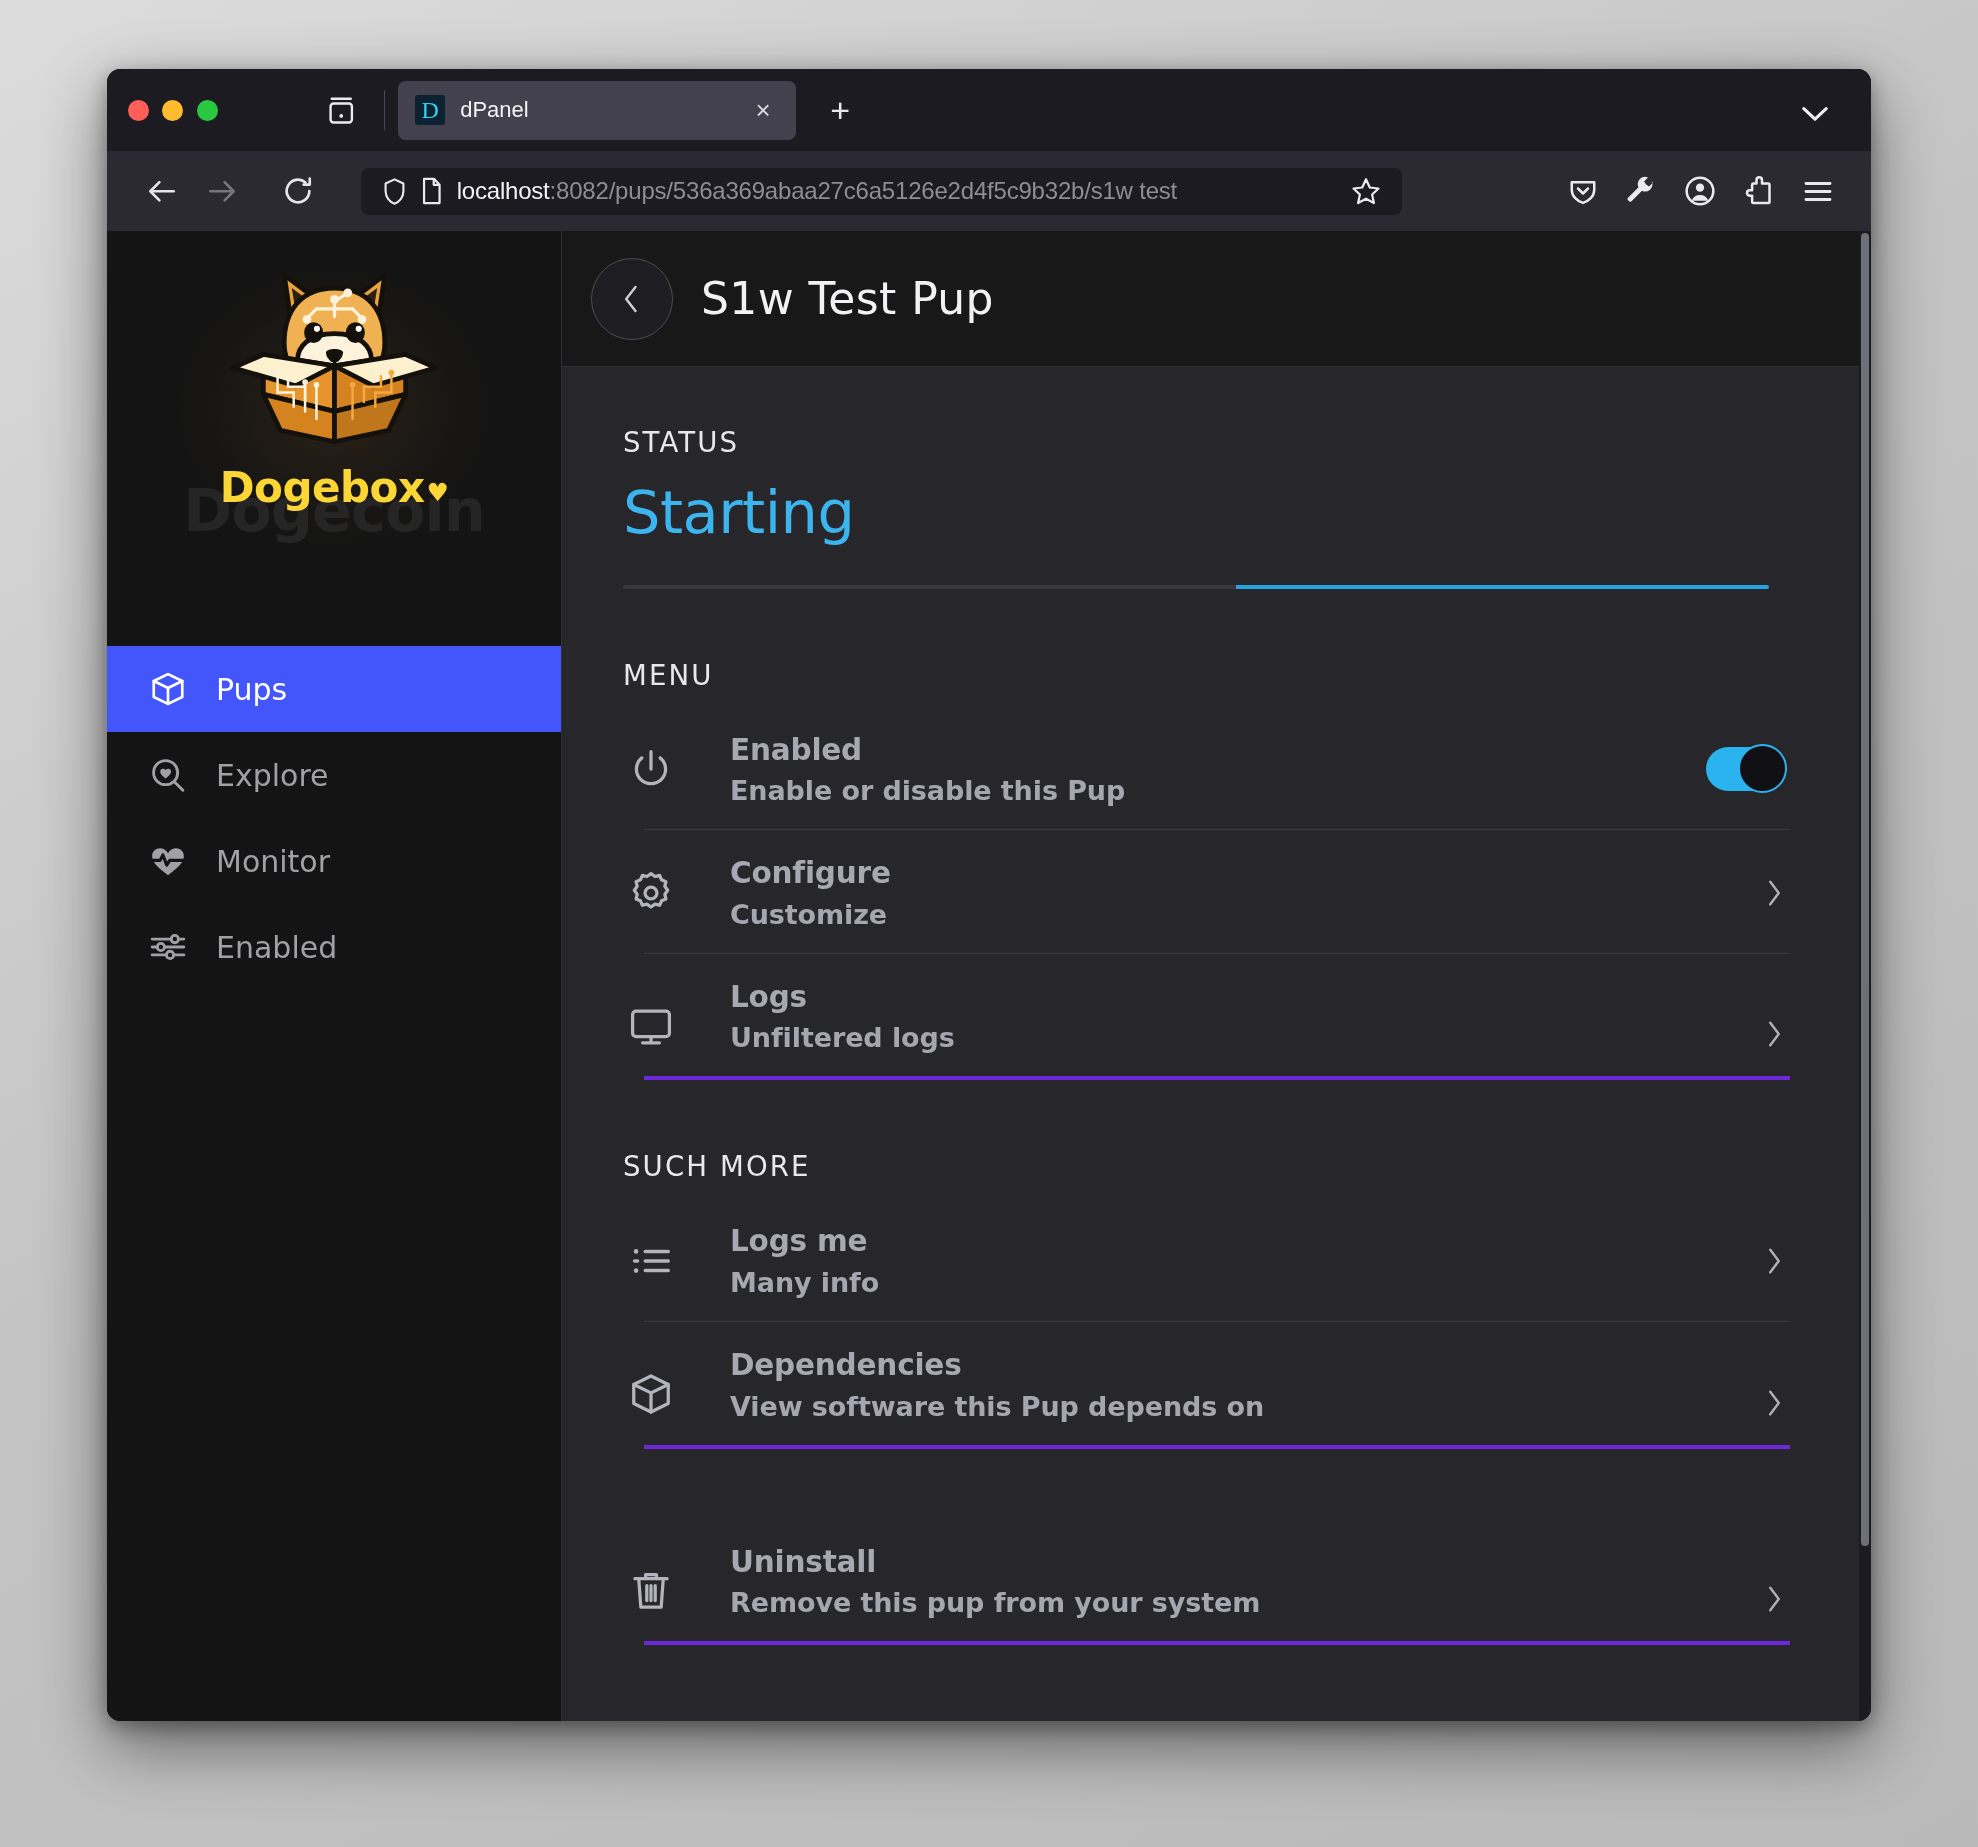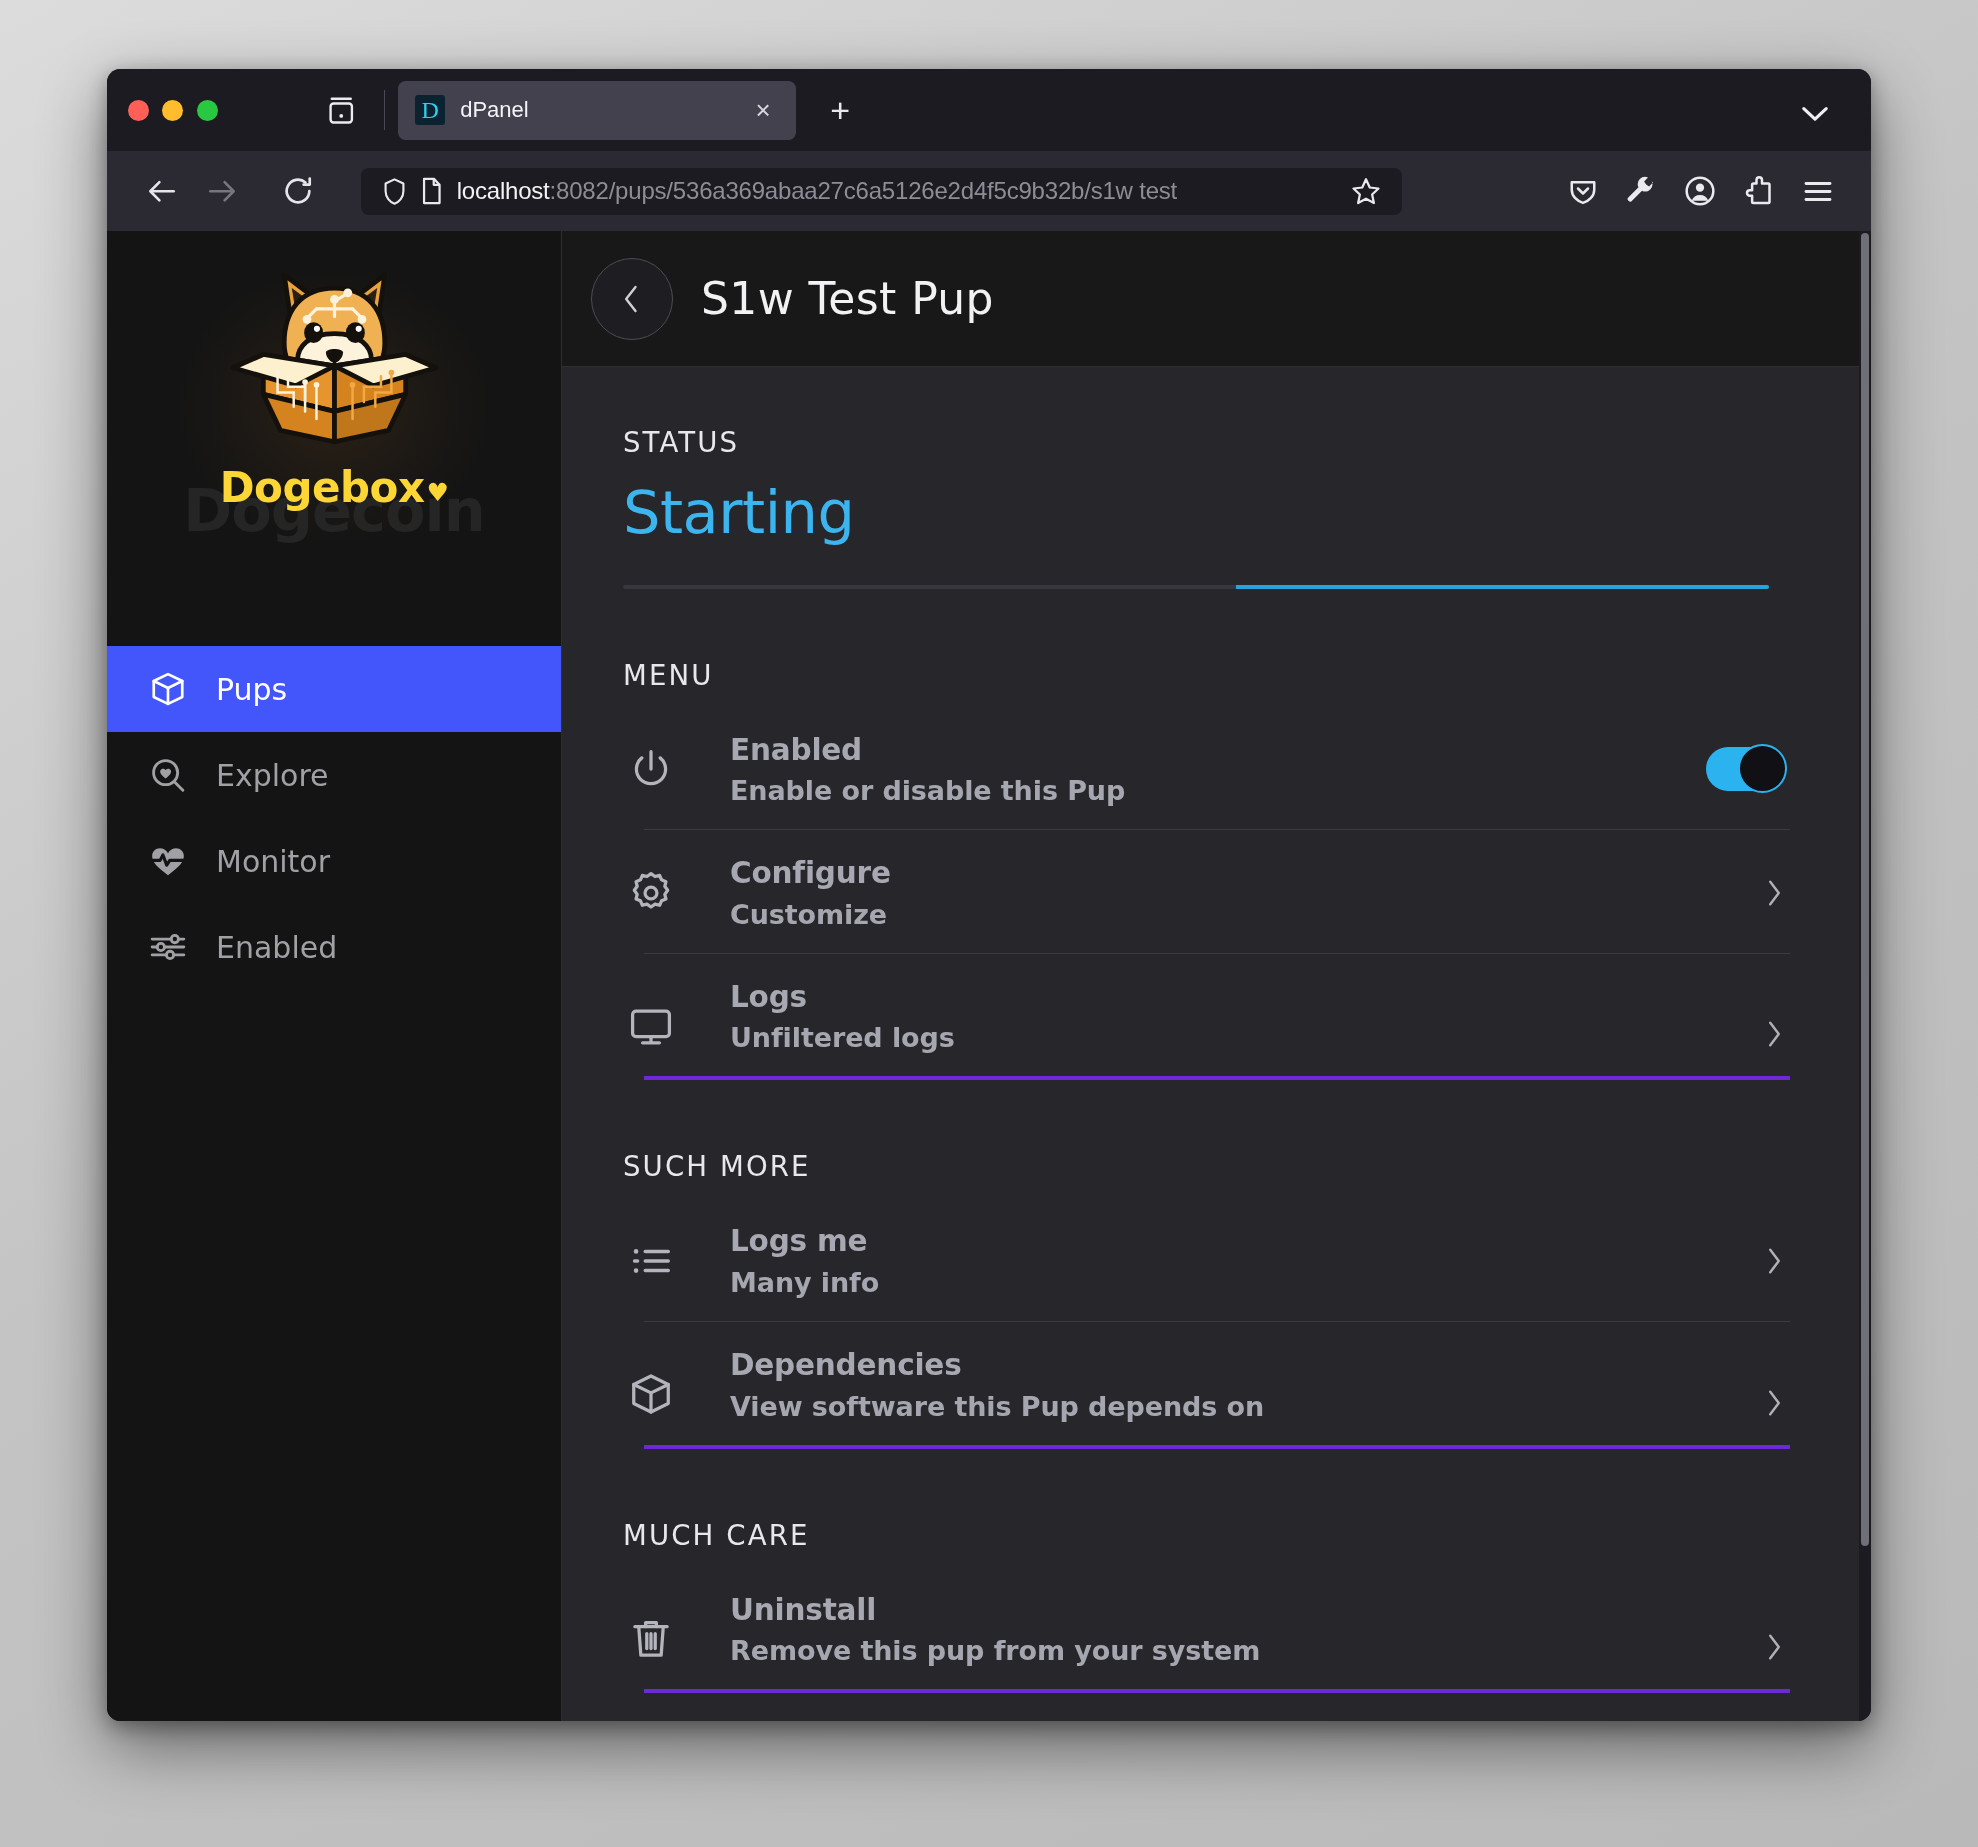--- a/index.html
+++ b/index.html
@@ -815,21 +815,20 @@
                 <svg width="21" height="34" viewBox="0 0 12 24" fill="none" stroke="currentColor" stroke-width="1.7" stroke-linecap="round" stroke-linejoin="round">
                     <path d="M3 4 L9 12 L3 20"></path>
                   </svg>
               </span>
             </div>
 
           </div>
         </div>
 
         <div class="section-block">
-          <div class="section-label">MUCH CARE</div>
           <div class="rows">
 
             <div class="row">
               <span class="row-ico">
                 <svg width="46" height="46" viewBox="0 0 24 24" fill="none" stroke="currentColor" stroke-width="1.7" stroke-linejoin="round" stroke-linecap="round">
                   <path d="M3.6 5.6 H20.4"></path>
                   <path d="M9.2 5.6 V3.4 H14.8 V5.6"></path>
                   <path d="M5.6 5.6 L6.7 20.4 H17.3 L18.4 5.6"></path>
                   <path d="M9.8 9.2 V17"></path>
                     <path d="M12 9.2 V17"></path>

